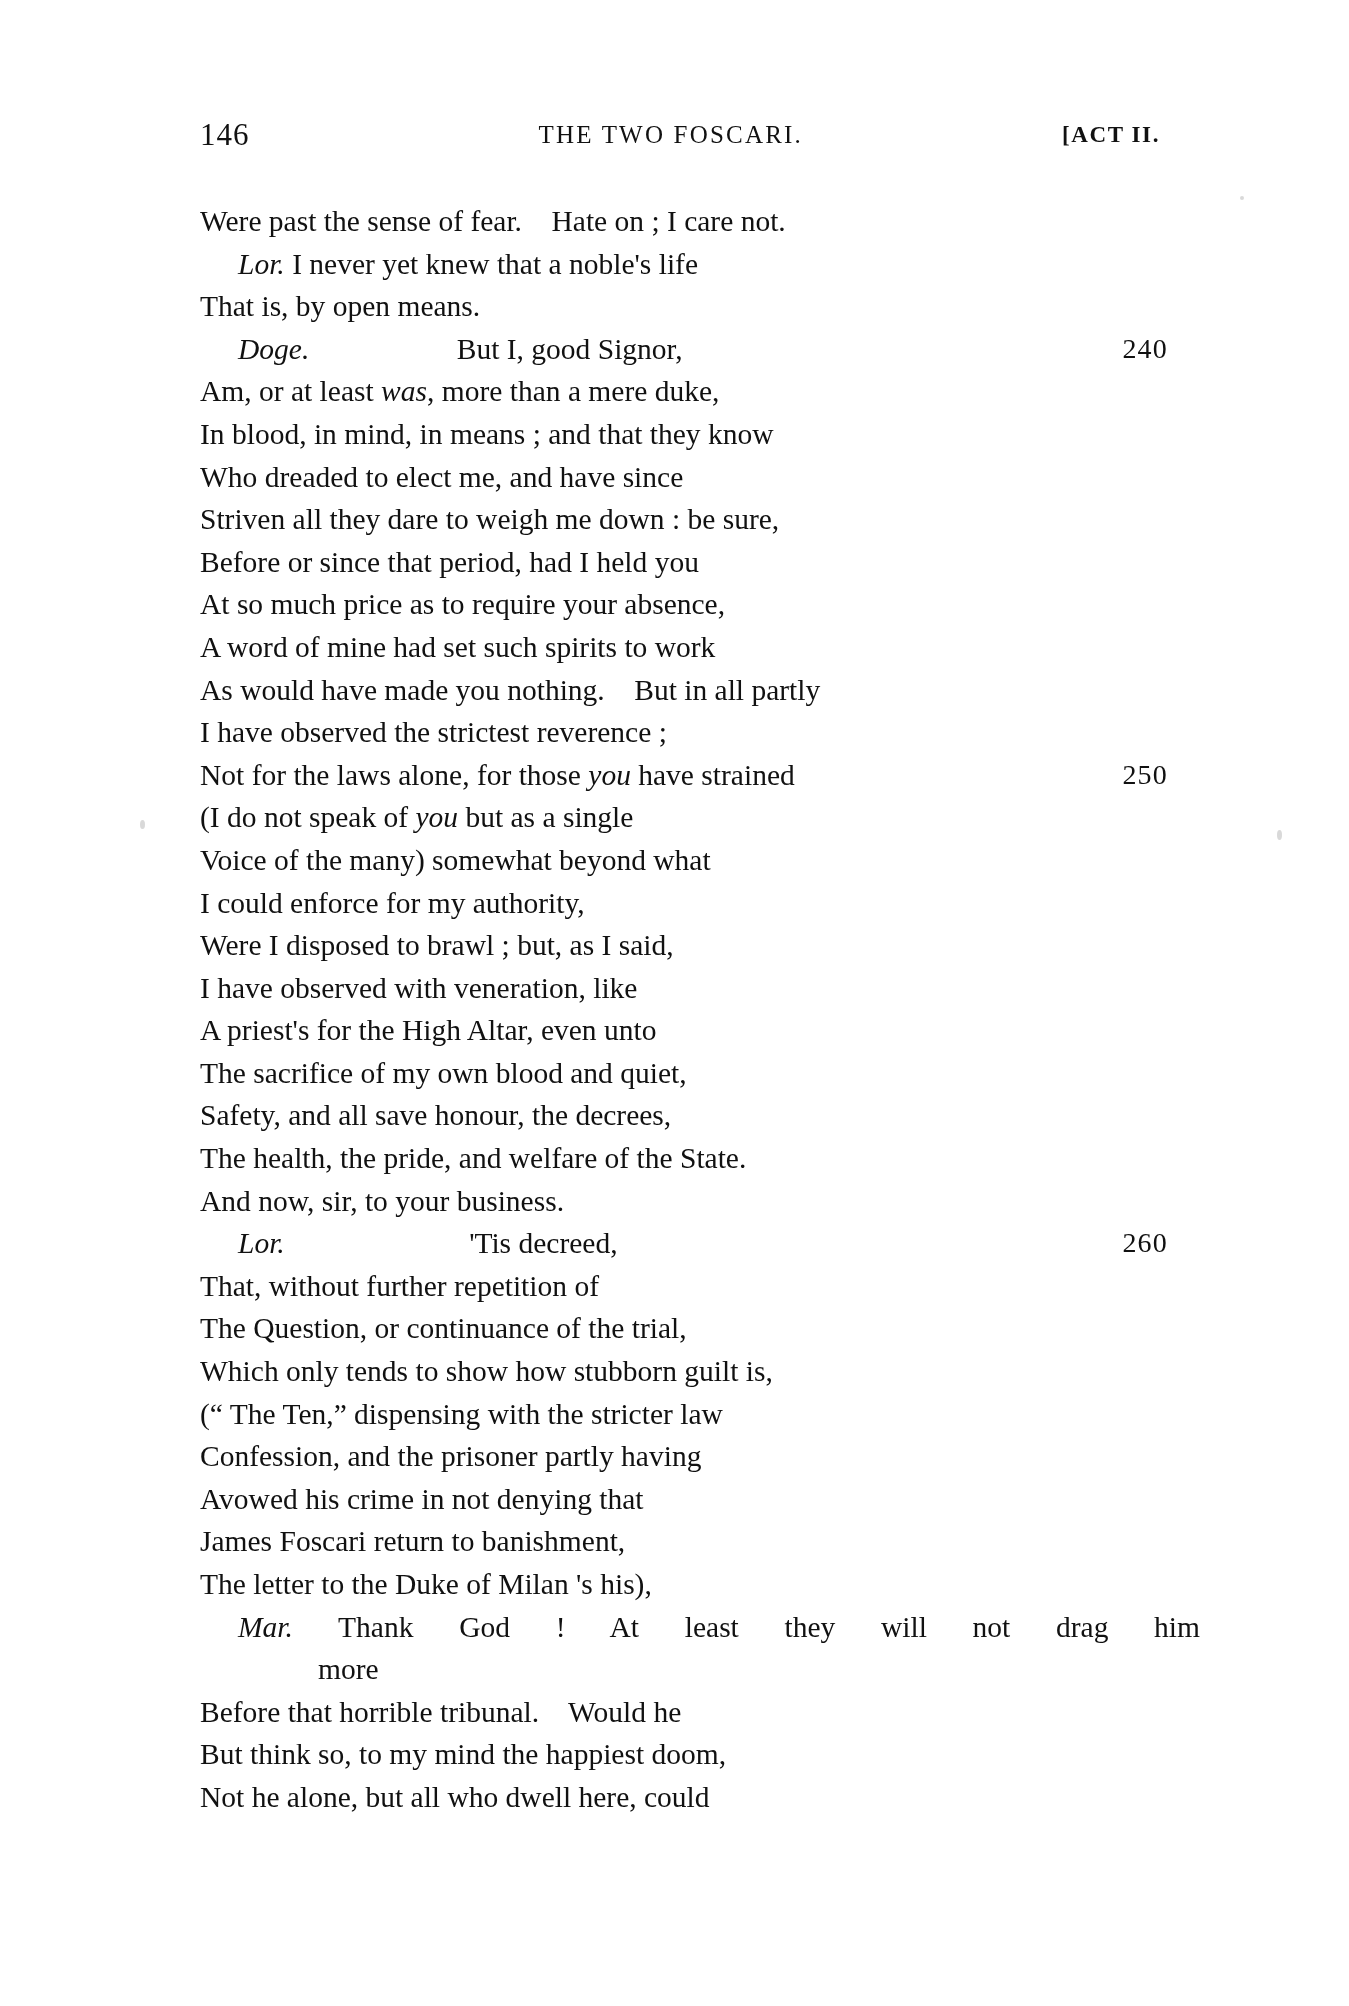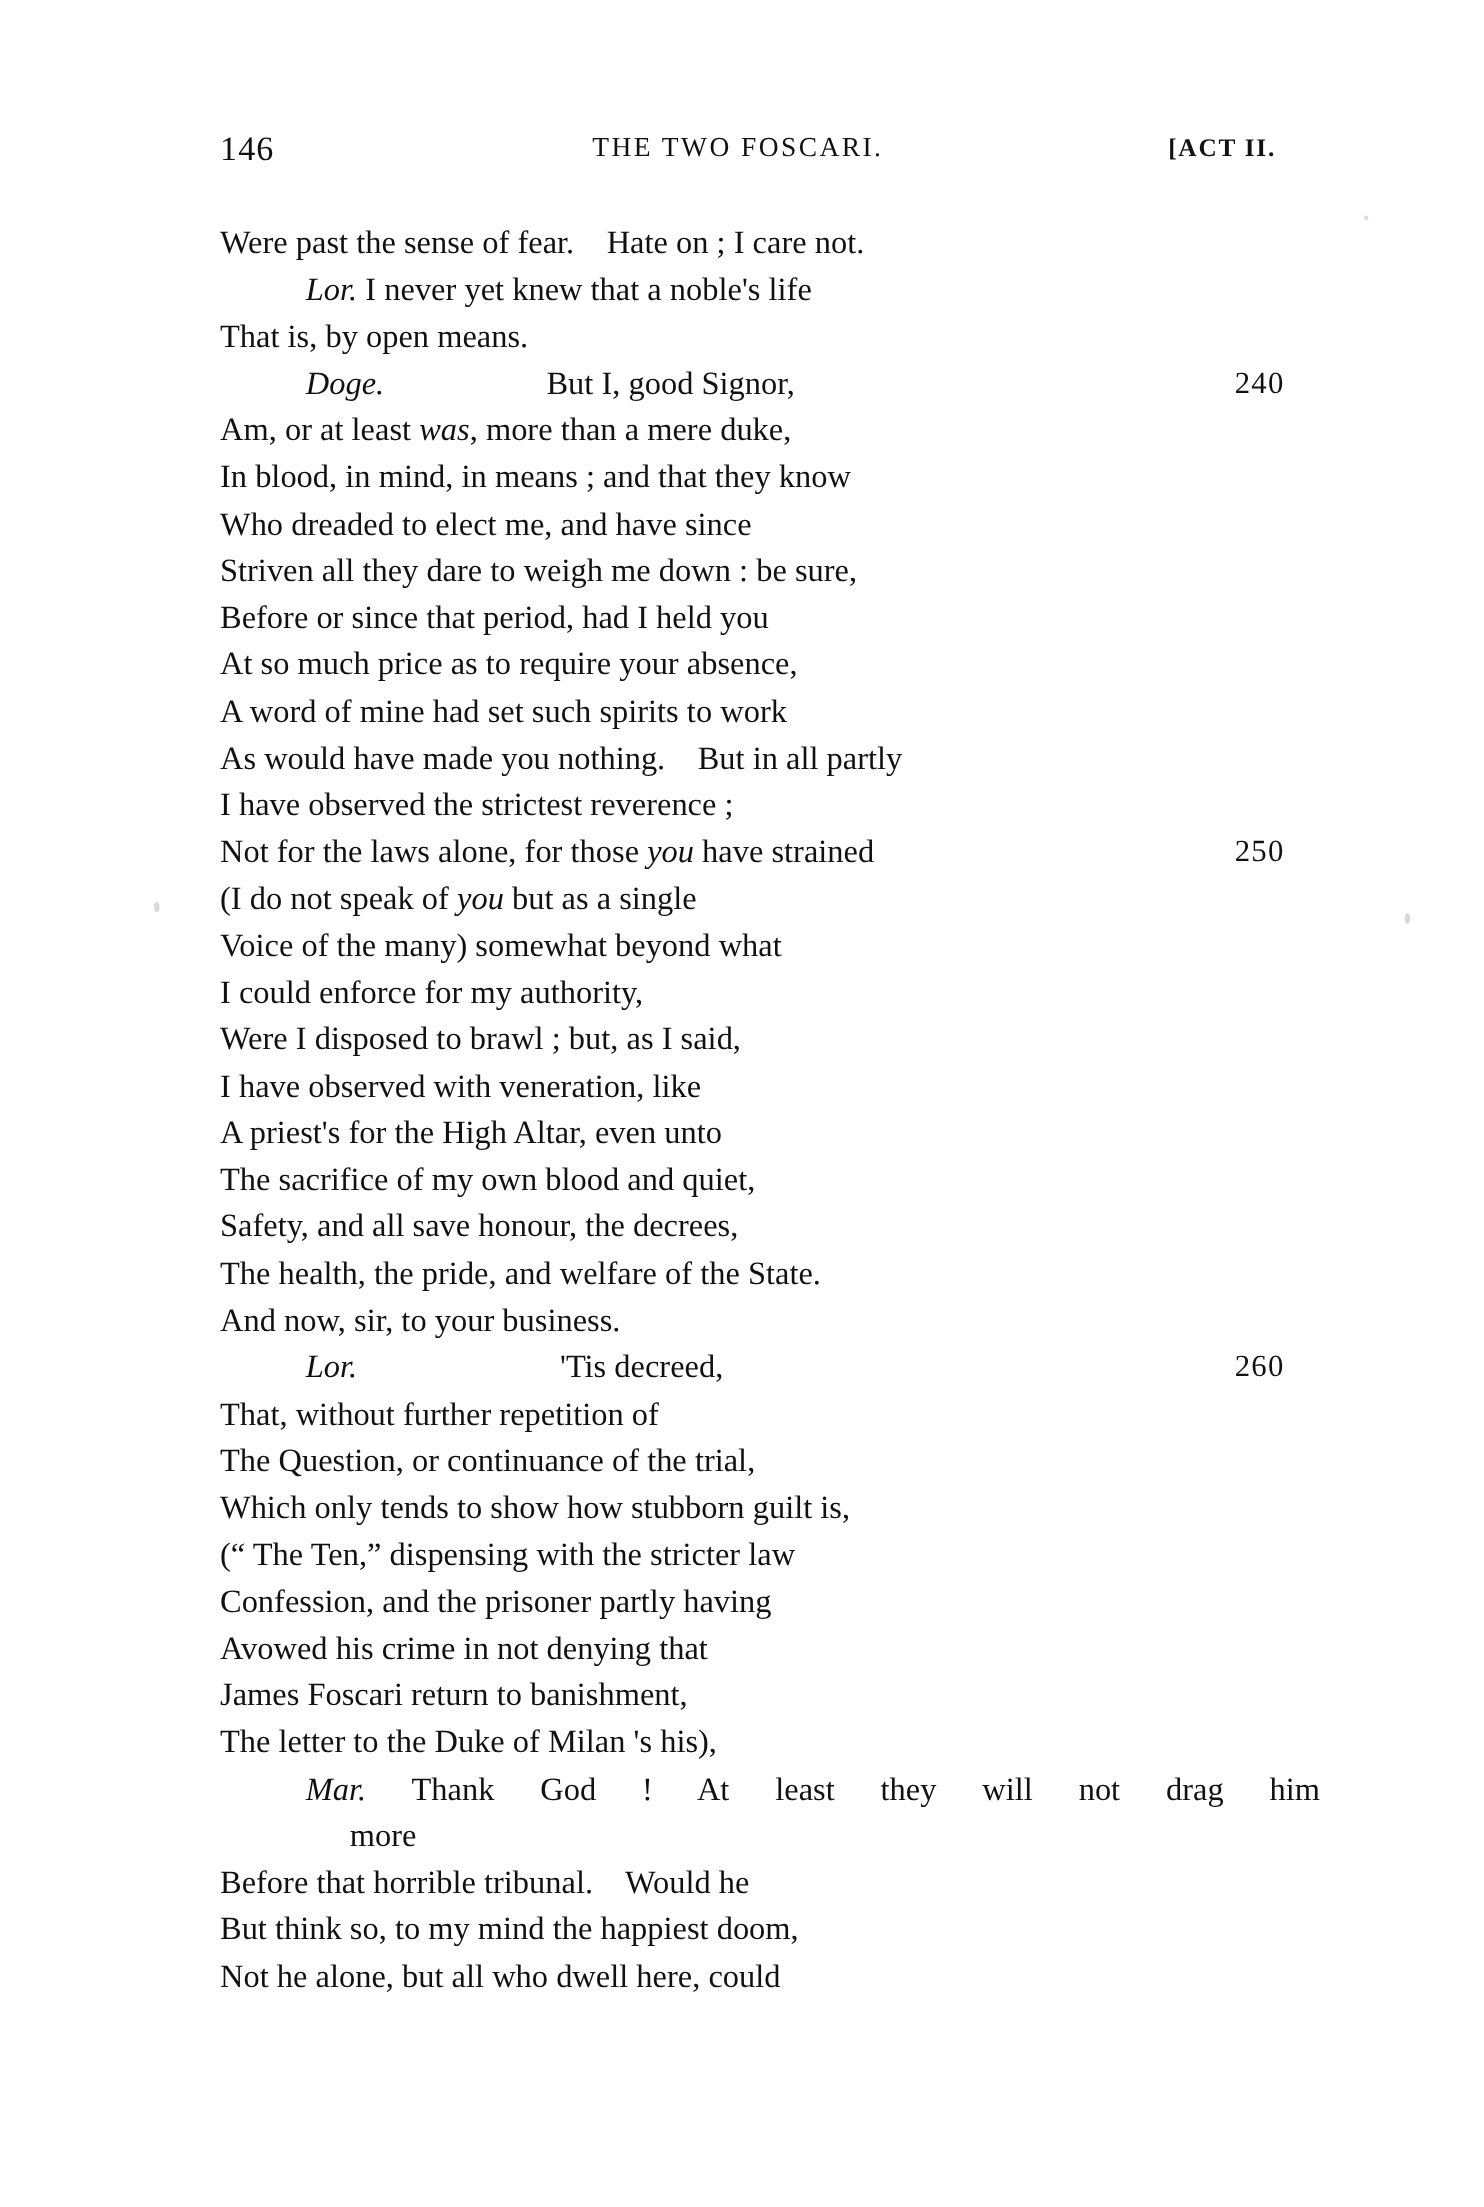--- a/index.html
+++ b/index.html
@@ -76,21 +76,20 @@
   .num {
     position: absolute;
     right: -8px;
     top: 0;
     font-size: 28px;
     letter-spacing: 1.2px;
     white-space: nowrap;
   }
   .sp {
     font-style: italic;
-    margin-left: 40px;
   }
   .it {
     font-style: italic;
   }
   .justify {
     width: 962px;
     display: block;
     text-align: justify;
     text-align-last: justify;
     white-space: normal;

